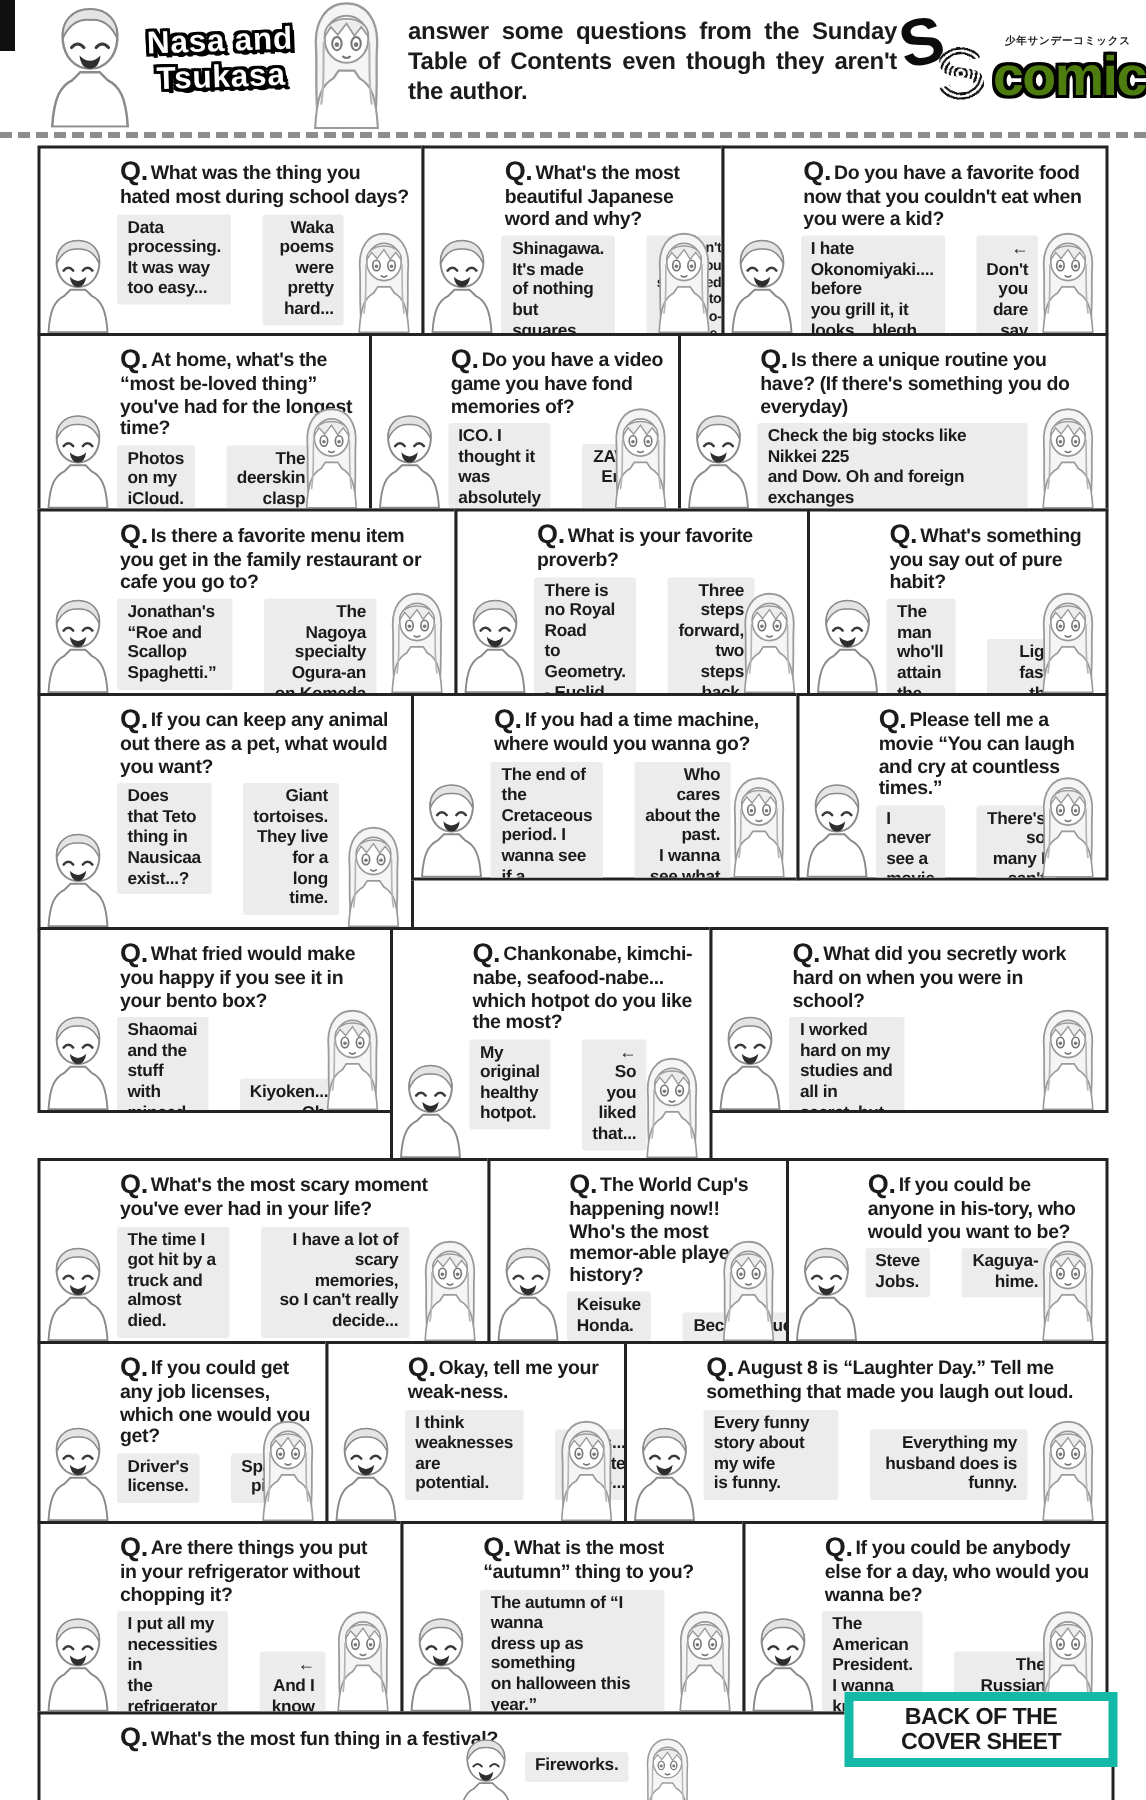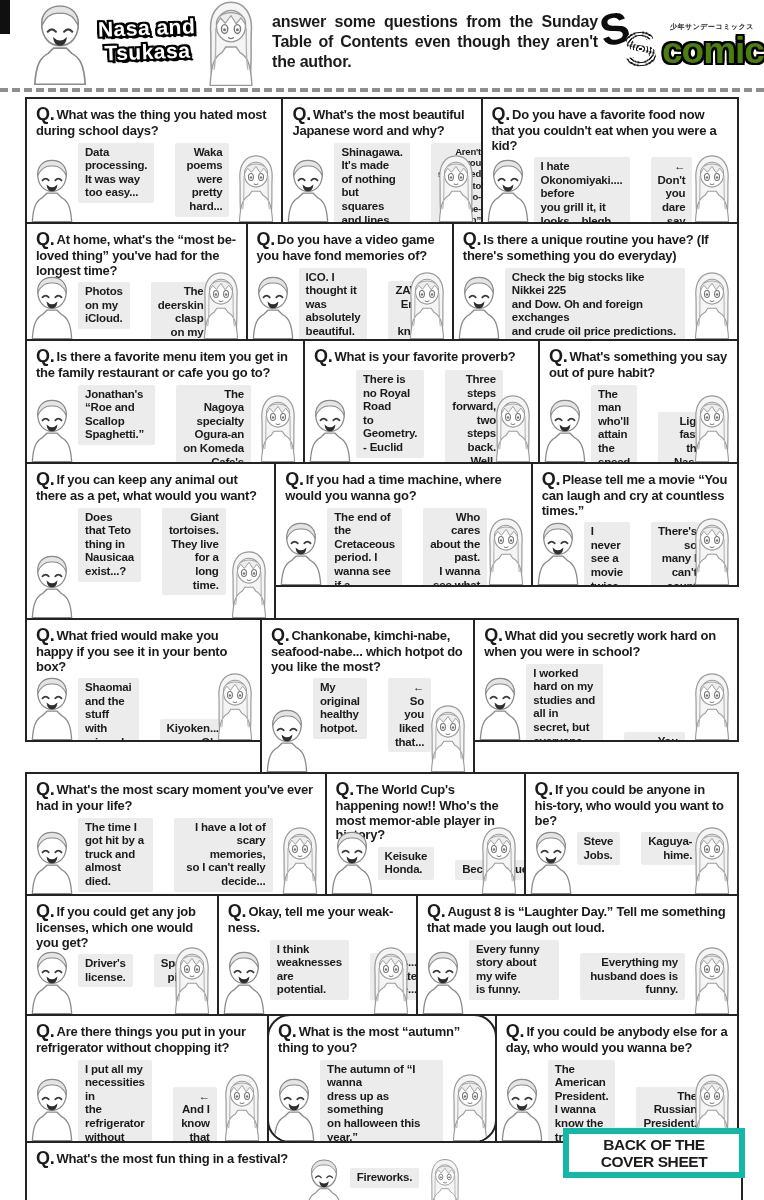--- a/index.html
+++ b/index.html
@@ -36,21 +36,21 @@
   .dash{position:absolute;top:88px;left:0;right:0;border-top:4px dashed #8d8d8d;}
   
   .grid{position:absolute;top:97px;left:25px;width:718px;}
   .row{display:flex;}
   .row + .row{margin-top:-2px;}
   .panel{
     position:relative;box-sizing:border-box;background:#fff;
     border:2px solid #232323;padding:5px 8px 3px 9px;overflow:hidden;
   }
   .panel + .panel{margin-left:-2px;}
-  .q{font-size:13px;line-height:1.12;letter-spacing:-.25px;}
+  .q{font-size:13px;line-height:1.12;letter-spacing:-.25px;margin-left:44px;}
   .qmark{font-size:18px;font-weight:800;margin-right:2px;vertical-align:-1px;}
   .answers{margin:4px 44px 0 42px;display:flex;gap:21px;}
   .bubble{
     background:#ececec;padding:3px 7px;font-size:11.5px;line-height:1.18;
     letter-spacing:-.2px;white-space:pre-wrap;border-radius:2px;max-width:100%;
   }
   .bubble.left{align-self:flex-start;text-align:left;}
   .bubble.right{align-self:flex-end;text-align:right;}
   .bubble.center{align-self:center;text-align:center;}
   .bubble.small{font-size:9.5px;line-height:1.2;}
@@ -866,21 +866,21 @@
             <ellipse cx="19.5" cy="25" rx="2.7" ry="3.8" fill="#fff" stroke="#777" stroke-width="1.2"></ellipse>
             <circle cx="19.5" cy="25.6" r="1.3" fill="#777"></circle>
             <ellipse cx="30.5" cy="25" rx="2.7" ry="3.8" fill="#fff" stroke="#777" stroke-width="1.2"></ellipse>
             <circle cx="30.5" cy="25.6" r="1.3" fill="#777"></circle>
             <path d="M23 32.5Q25 34 27 32.5" stroke="#777" stroke-width="1.2" fill="none" stroke-linecap="round"></path>
             <path d="M12 24C11.5 36 12.5 48 10.5 60" stroke="#b5b5b5" stroke-width="1.2" fill="none"></path>
             <path d="M38 24C38.5 36 37.5 48 39.5 60" stroke="#b5b5b5" stroke-width="1.2" fill="none"></path>
           </svg>
         </div>
       </div>
-      <div class="panel" style="width: 32%; height: 129px; border-radius: 23px;">
+      <div class="panel" style="width: 32%; height: 129px;">
         <div class="q"><span class="qmark">Q.</span><span>What is the most “autumn” thing to you?</span></div>
         <div class="answers">
           <div class="bubble left">The autumn of “I wanna
 dress up as something
 on halloween this year.”</div>
         </div>
         <div class="av av-nasa">
           <svg viewBox="0 0 50 70" xmlns="http://www.w3.org/2000/svg">
             <path d="M15 43C8 46.5 4.5 53 3.5 69.5L46.5 69.5C45.5 53 42 46.5 35 43L30.5 38.5L19.5 38.5Z" fill="#fff" stroke="#8a8a8a" stroke-width="1.4"></path>
             <path d="M25 3C15 3 8.5 10 9.5 20.5C10.4 29.5 16 36.5 25 36.5C34 36.5 39.6 29.5 40.5 20.5C41.5 10 35 3 25 3Z" fill="#fff" stroke="#8a8a8a" stroke-width="1.4"></path>

